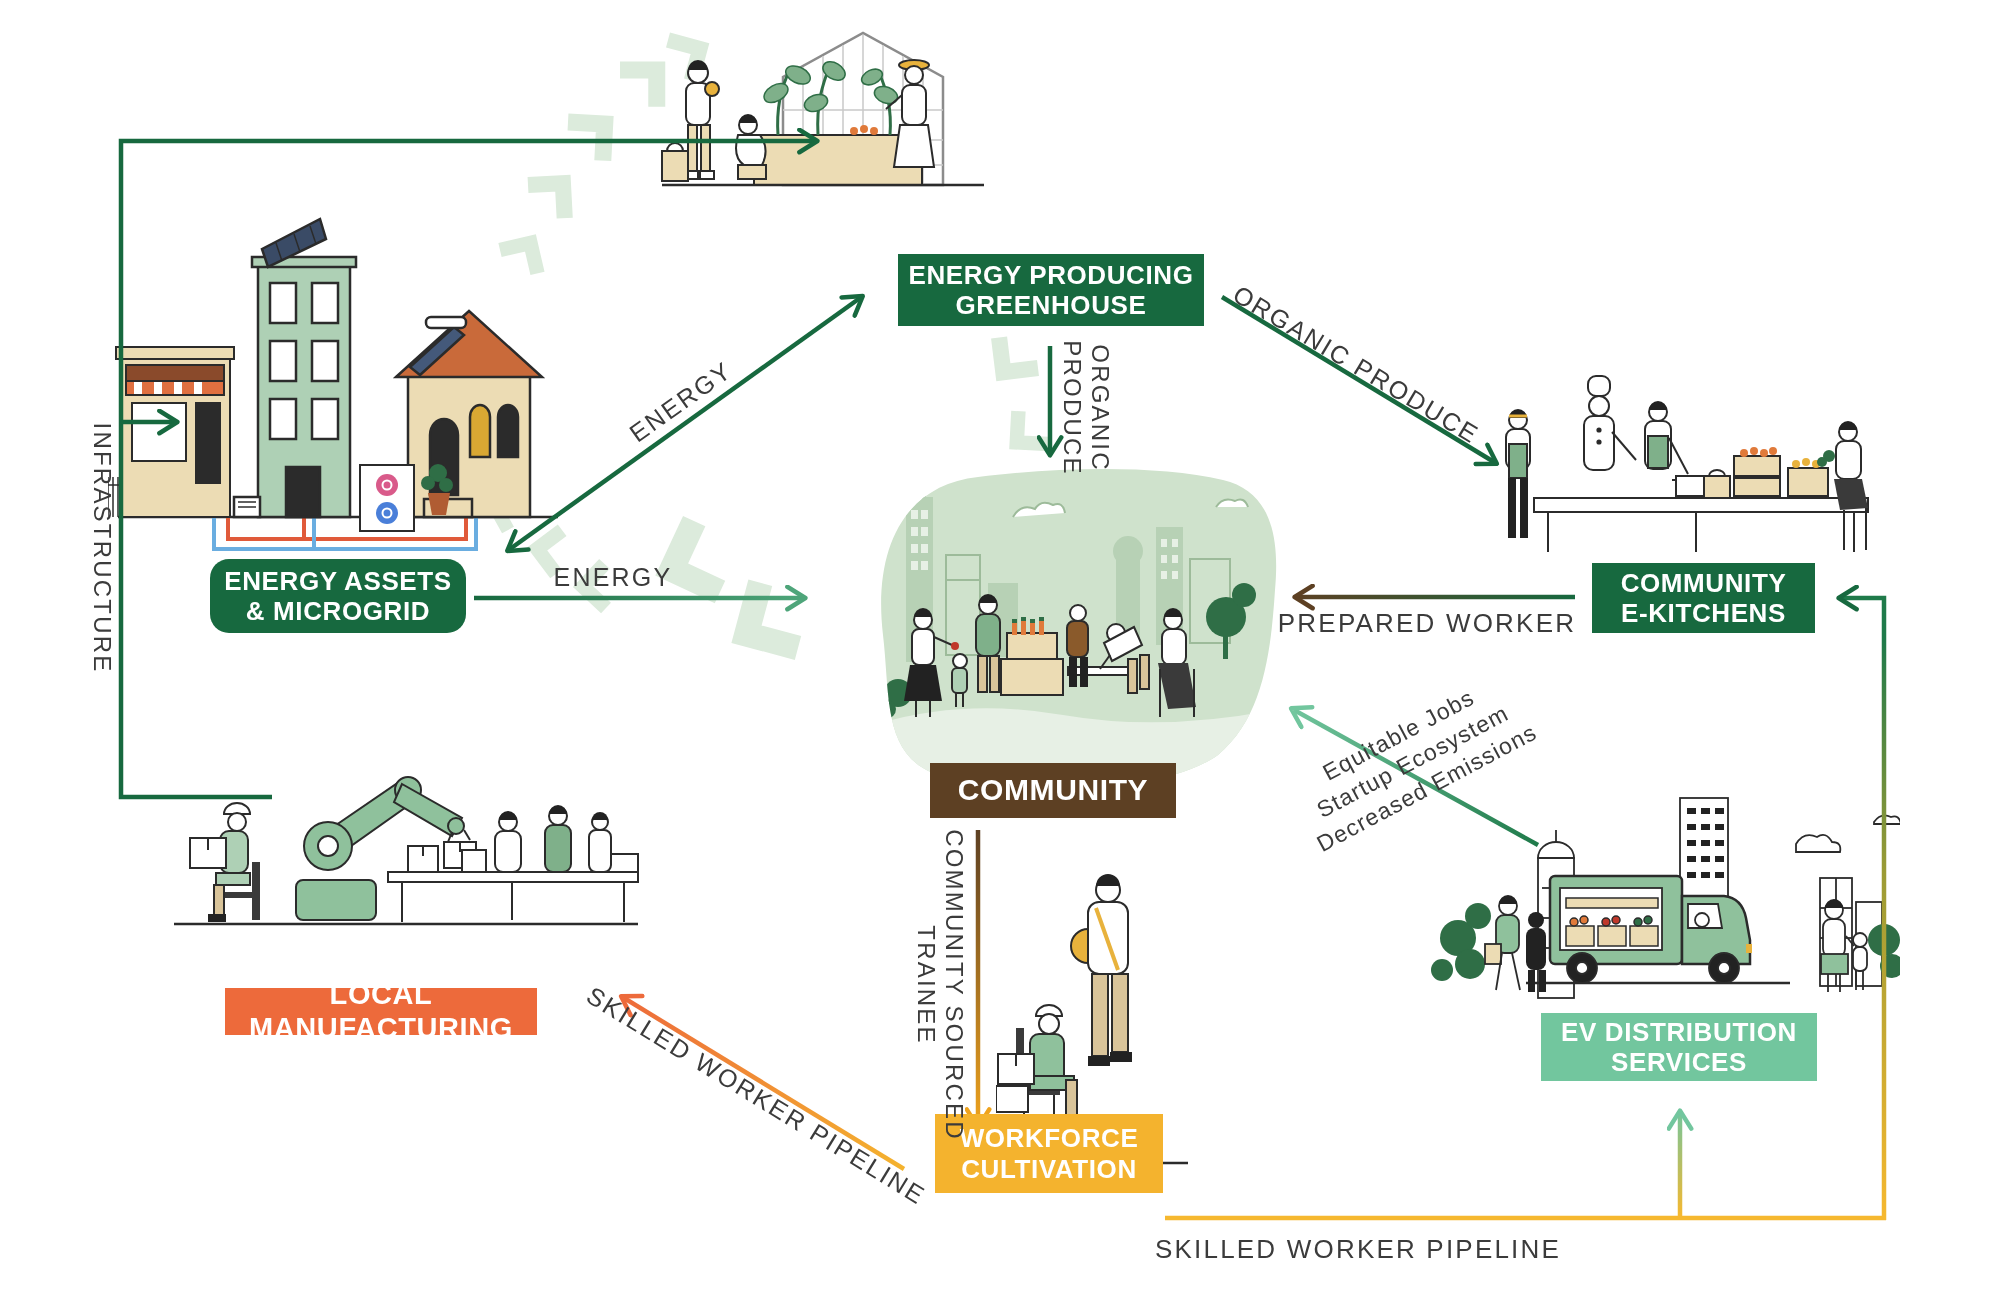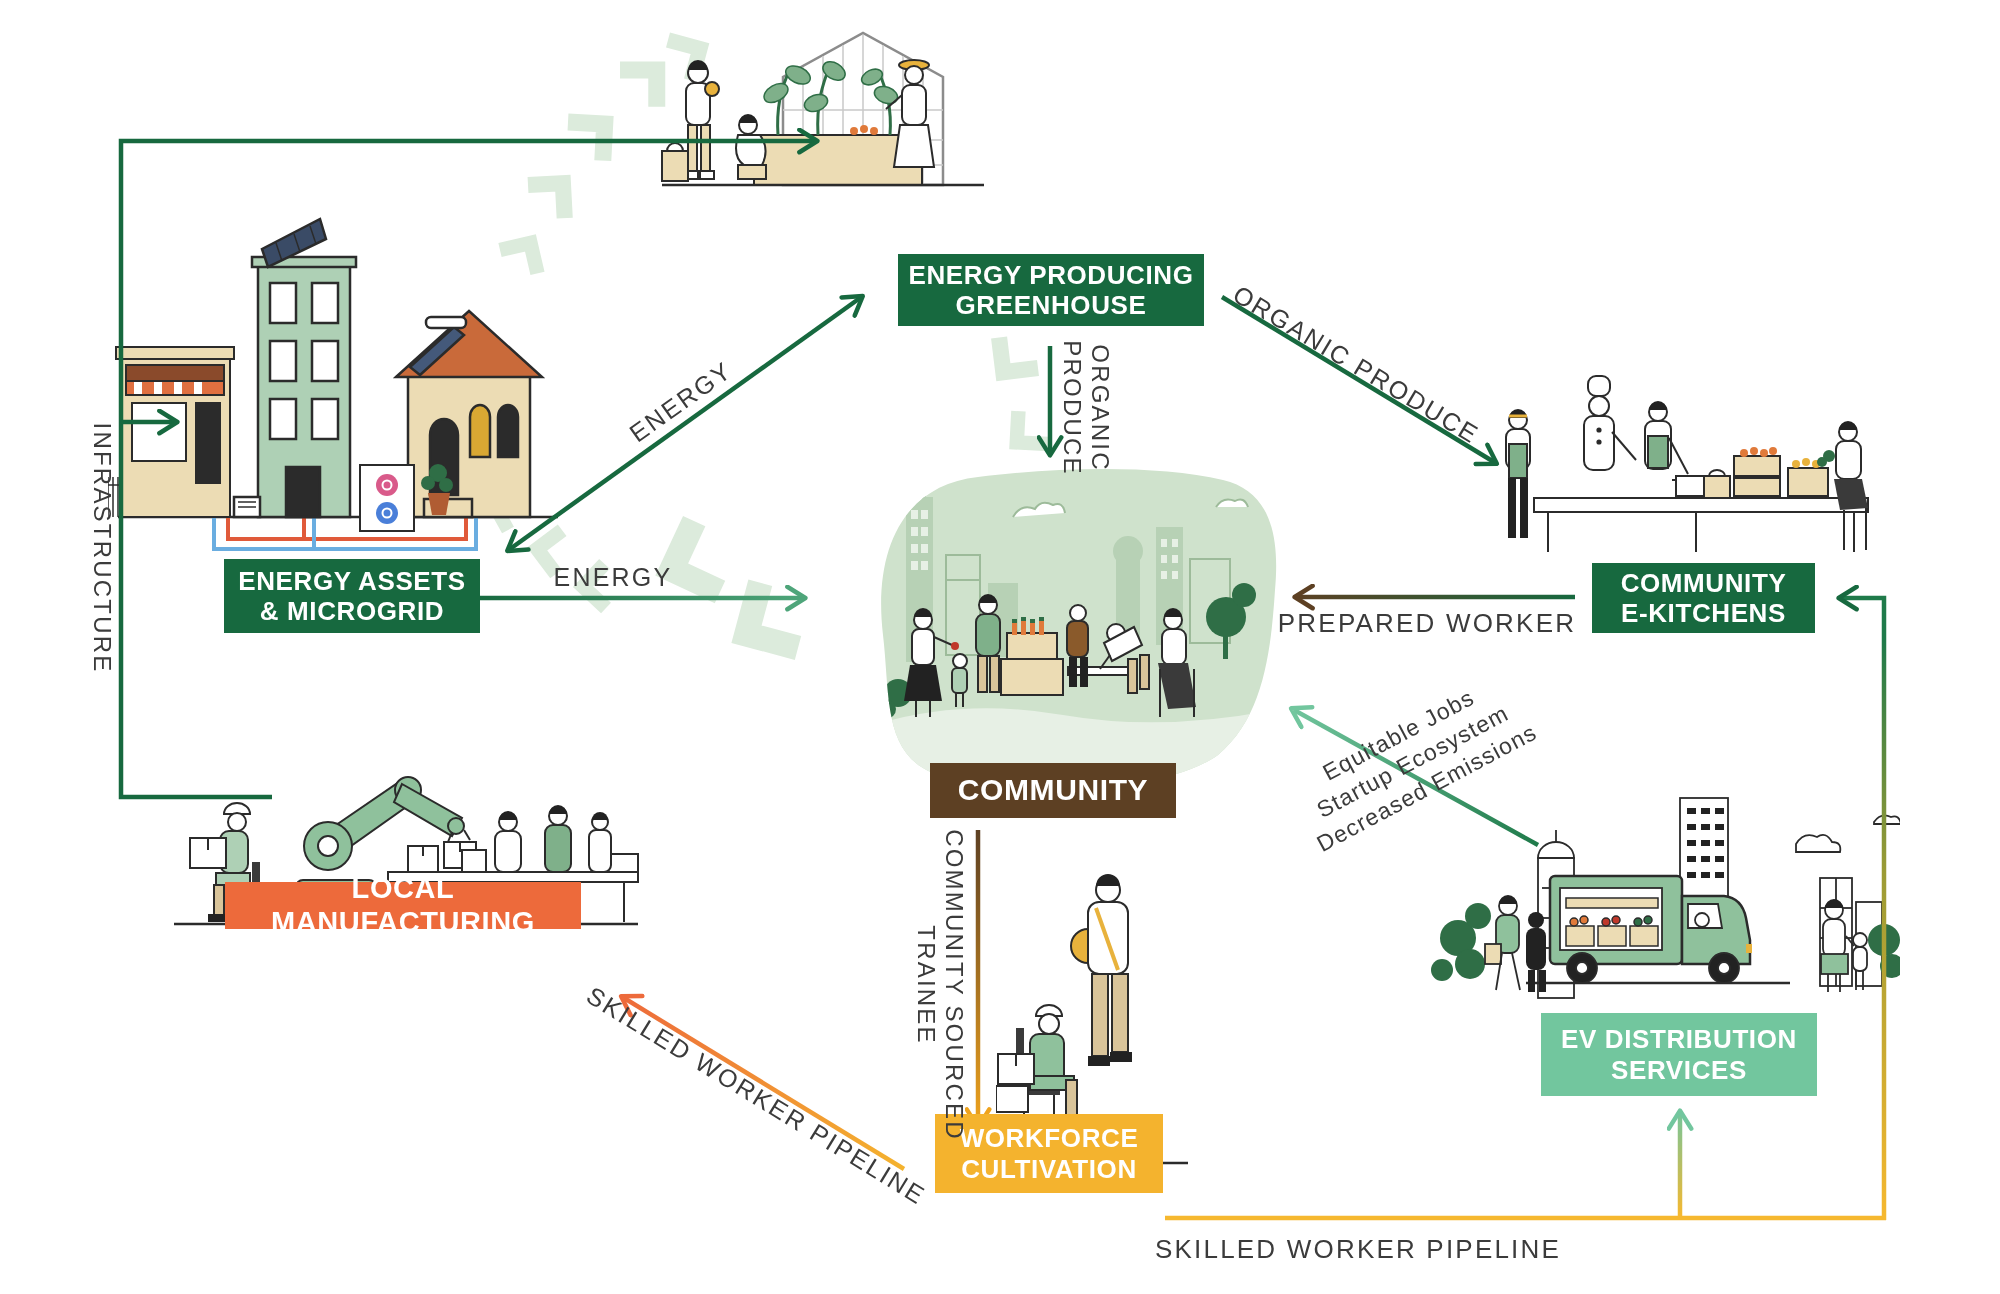--- a/index.html
+++ b/index.html
@@ -616,34 +616,34 @@
       <path d="M896,1169 L616,998" stroke="url(#gSkilled)" marker-end="url(#mOrange)"></path>
       <path d="M1157,1218 L1878,1218" stroke="#F6B82F"></path>
       <path d="M1876,1220 L1876,598 L1834,598" stroke="url(#gPipeUp)" marker-end="url(#mGreen)"></path>
       <path d="M1672,1216 L1672,1114" stroke="url(#gEvBranch)" marker-end="url(#mMint)"></path>
     </g>
   </svg>
 
   <div class="node" style="left: 890px; top: 254px; width: 306px; height: 72px; font-size: 26px; background-color: rgb(23, 105, 63);">ENERGY PRODUCING
 GREENHOUSE</div>
 
-  <div class="node" style="left: 216px; top: 559px; width: 256px; height: 74px; font-size: 26px; background-color: rgb(23, 105, 63);">ENERGY ASSETS
+  <div class="node" style="left: 202px; top: 559px; width: 256px; height: 74px; font-size: 26px; background-color: rgb(23, 105, 63); border-radius: 19px;">ENERGY ASSETS
 &amp; MICROGRID</div>
 
   <div class="node" style="left: 922px; top: 763px; width: 246px; height: 55px; font-size: 30px; background-color: rgb(93, 64, 35);">COMMUNITY</div>
 
   <div class="node" style="left: 1584px; top: 563px; width: 223px; height: 70px; font-size: 26px; background-color: rgb(23, 105, 63);">COMMUNITY
 E-KITCHENS</div>
 
-  <div class="node" style="left: 217px; top: 882px; width: 356px; height: 47px; font-size: 29px; background-color: rgb(237, 106, 59);">LOCAL MANUFACTURING</div>
+  <div class="node" style="left: 217px; top: 988px; width: 312px; height: 47px; font-size: 29px; background-color: rgb(237, 106, 59);">LOCAL MANUFACTURING</div>
 
   <div class="node" style="left: 927px; top: 1114px; width: 228px; height: 79px; font-size: 26px; background-color: rgb(244, 179, 46);">WORKFORCE
 CULTIVATION</div>
 
-  <div class="node" style="left: 1533px; top: 1013px; width: 276px; height: 83px; font-size: 26px; background-color: rgb(114, 198, 158);">EV DISTRIBUTION
+  <div class="node" style="left: 1533px; top: 1013px; width: 276px; height: 68px; font-size: 26px; background-color: rgb(114, 198, 158);">EV DISTRIBUTION
 SERVICES</div>
 
   <div class="elabel" style="left:94px;top:548px;font-size:24px;transform:translate(-50%,-50%) rotate(90deg)">INFRASTRUCTURE</div>
 
   <div class="elabel" style="left:673px;top:402px;font-size:25px;transform:translate(-50%,-50%) rotate(-35.5deg)">ENERGY</div>
 
   <div class="elabel" style="left:605px;top:578px;font-size:25px;transform:translate(-50%,-50%)">ENERGY</div>
 
   <div class="elabel" style="left:1078px;top:408px;font-size:24px;transform:translate(-50%,-50%) rotate(90deg)">ORGANIC
 PRODUCE</div>

